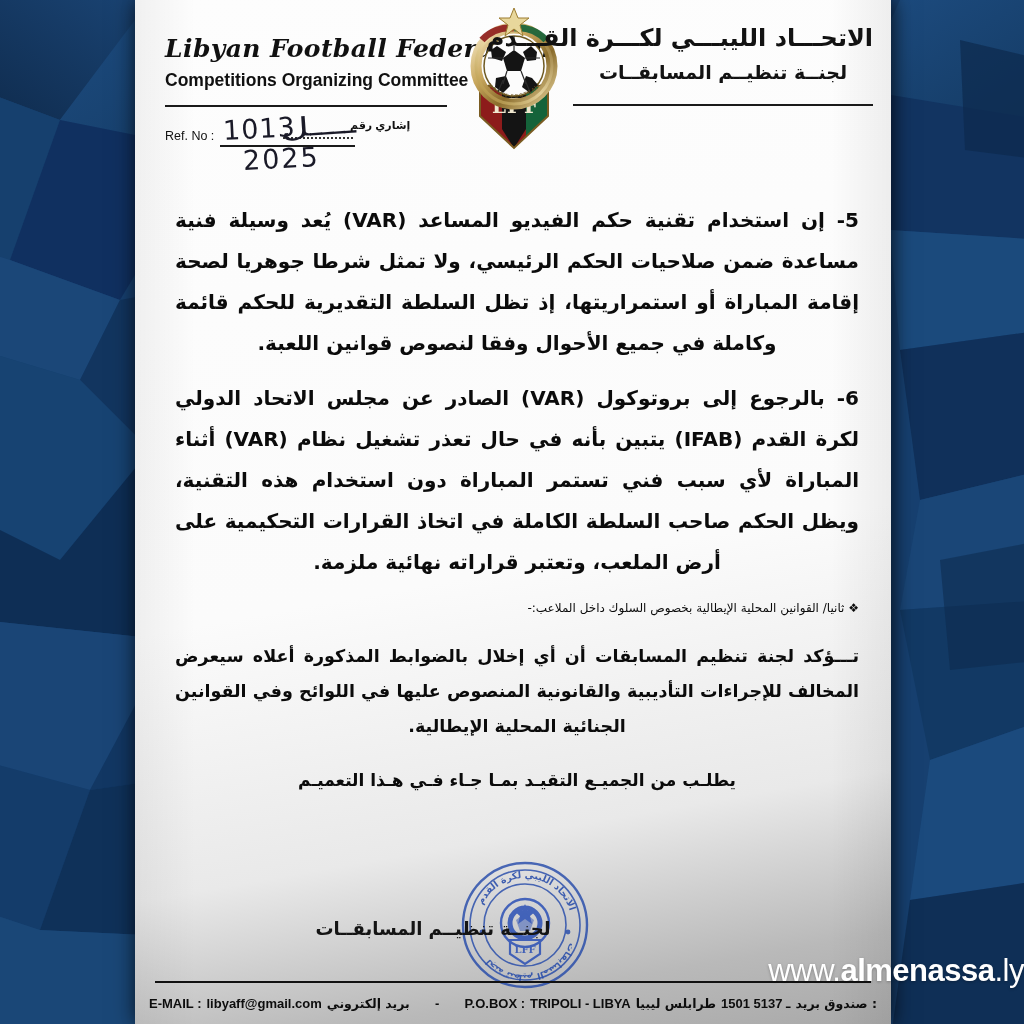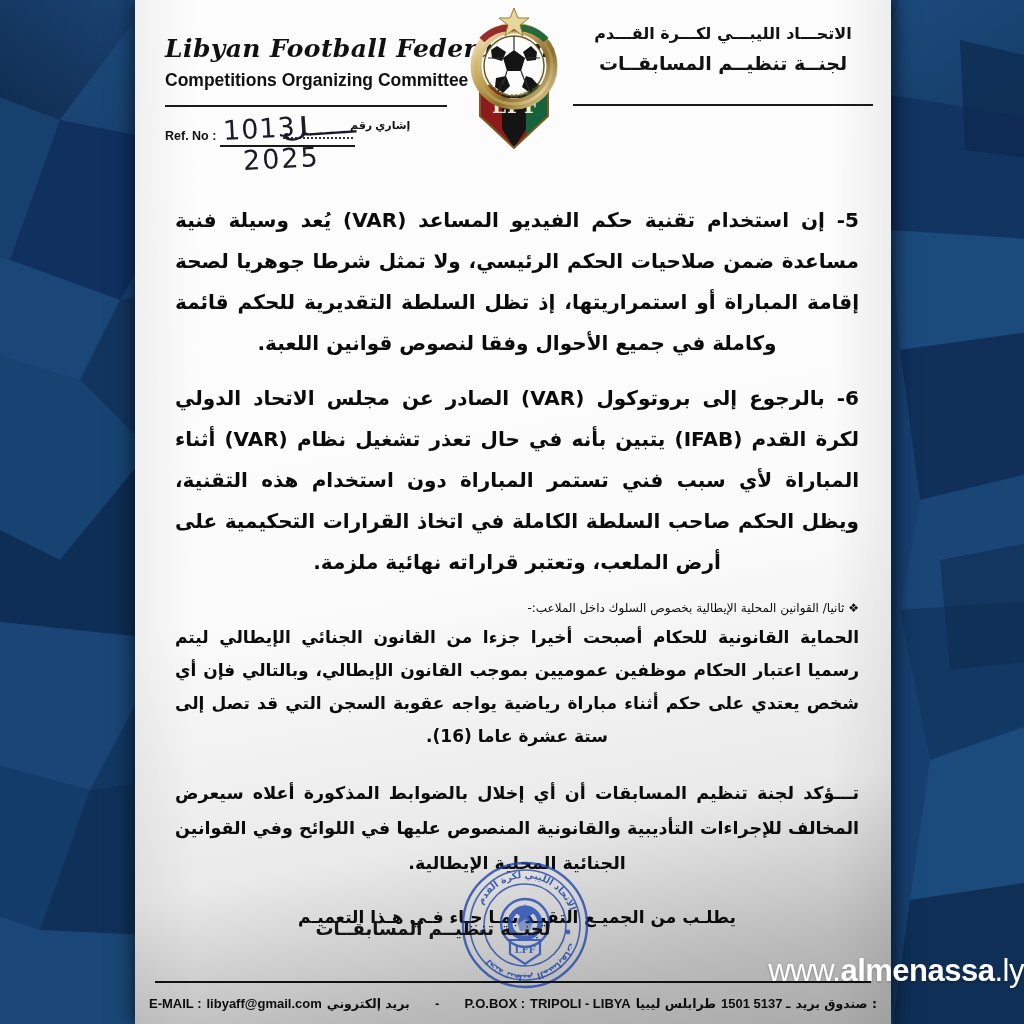--- a/index.html
+++ b/index.html
@@ -36,21 +36,21 @@
     font-style:italic;font-weight:bold;font-size:25px;color:#111;
     letter-spacing:.4px;white-space:nowrap;
   }
   .sub-title{
     font-family:"Liberation Sans",sans-serif;font-weight:bold;
     font-size:17.5px;color:#111;margin-top:7px;white-space:nowrap;
   }
   .rule-left{position:absolute;left:30px;top:105px;width:282px;height:2px;background:#1a1a1a;}
   .refrow{position:absolute;left:30px;top:115px;width:300px;height:52px;}
   .ref-label{
-    position:absolute;left:0;top:14px;font-weight:bold;font-size:12.5px;color:#111;
+    position:absolute;left:0;top:14px;font-weight:normal;font-size:12.5px;color:#111;
   }
   .ref-ar{
     position:absolute;left:185px;top:4px;font-size:11px;font-weight:bold;color:#111;
     direction:rtl;
   }
   .ref-hand{
     position:absolute;left:58px;top:-2px;font-size:27px;color:#1a1a28;
     font-family:"DejaVu Sans",sans-serif;font-weight:500;
     transform:rotate(-3deg);letter-spacing:1px;
   }
@@ -61,21 +61,21 @@
   }
   .ref-underline{position:absolute;left:55px;top:30px;width:135px;height:2px;background:#1a1a1a;}
   .ref-year{
     position:absolute;left:78px;top:28px;font-size:27px;color:#1a1a28;
     font-family:"DejaVu Sans",sans-serif;transform:rotate(-3deg);letter-spacing:2px;
   }
 
   .hdr-right{position:absolute;right:18px;top:24px;width:300px;text-align:center;direction:rtl;}
   .ar-org{
     font-family:"DejaVu Sans","Liberation Sans",sans-serif;font-weight:bold;
-    font-size:16px;color:#121212;letter-spacing:-.2px;white-space:nowrap;
+    font-size:24px;color:#121212;letter-spacing:-.2px;white-space:nowrap;
   }
   .ar-dept{
     font-family:"DejaVu Sans","Liberation Sans",sans-serif;font-weight:bold;
     font-size:19px;color:#121212;margin-top:9px;white-space:nowrap;
   }
   .rule-right{position:absolute;right:18px;top:104px;width:300px;height:2px;background:#1a1a1a;}
 
   
   .logo{position:absolute;left:323px;top:8px;width:112px;height:148px;}
 
@@ -269,21 +269,20 @@
       <div class="rule-right"></div>
     </div>
 
     <div class="body-wrap">
       <p class="para">5- إن استخدام تقنية حكم الفيديو المساعد (VAR) يُعد وسيلة فنية مساعدة ضمن صلاحيات الحكم الرئيسي، ولا تمثل شرطا جوهريا لصحة إقامة المباراة أو استمراريتها، إذ تظل السلطة التقديرية للحكم قائمة وكاملة في جميع الأحوال وفقا لنصوص قوانين اللعبة.</p>
 
       <p class="para">6- بالرجوع إلى بروتوكول (VAR) الصادر عن مجلس الاتحاد الدولي لكرة القدم (IFAB) يتبين بأنه في حال تعذر تشغيل نظام (VAR) أثناء المباراة لأي سبب فني تستمر المباراة دون استخدام هذه التقنية، ويظل الحكم صاحب السلطة الكاملة في اتخاذ القرارات التحكيمية على أرض الملعب، وتعتبر قراراته نهائية ملزمة.</p>
 
       <p class="sec-head">❖ ثانيا/ القوانين المحلية الإيطالية بخصوص السلوك داخل الملاعب:-</p>
 
-      <p class="sec-body">الحماية القانونية للحكام أصبحت أخيرا جزءا من القانون الجنائي الإيطالي ليتم رسميا اعتبار الحكام موظفين عموميين بموجب القانون الإيطالي، وبالتالي فإن أي شخص يعتدي على حكم أثناء مباراة رياضية يواجه عقوبة السجن التي قد تصل إلى ستة عشرة عاما (16).</p>
 
       <p class="para-final">تـــؤكد لجنة تنظيم المسابقات أن أي إخلال بالضوابط المذكورة أعلاه سيعرض المخالف للإجراءات التأديبية والقانونية المنصوص عليها في اللوائح وفي القوانين الجنائية المحلية الإيطالية.</p>
 
       <p class="closing">يطلـب من الجميـع التقيـد بمـا جـاء فـي هـذا التعميـم</p>
 
     </div>
 
     <div class="stamp">
       <svg viewBox="0 0 130 130" width="130" height="130" aria-hidden="true">
         <g fill="none" stroke="#1e45a8" stroke-width="2.4" opacity=".85">

